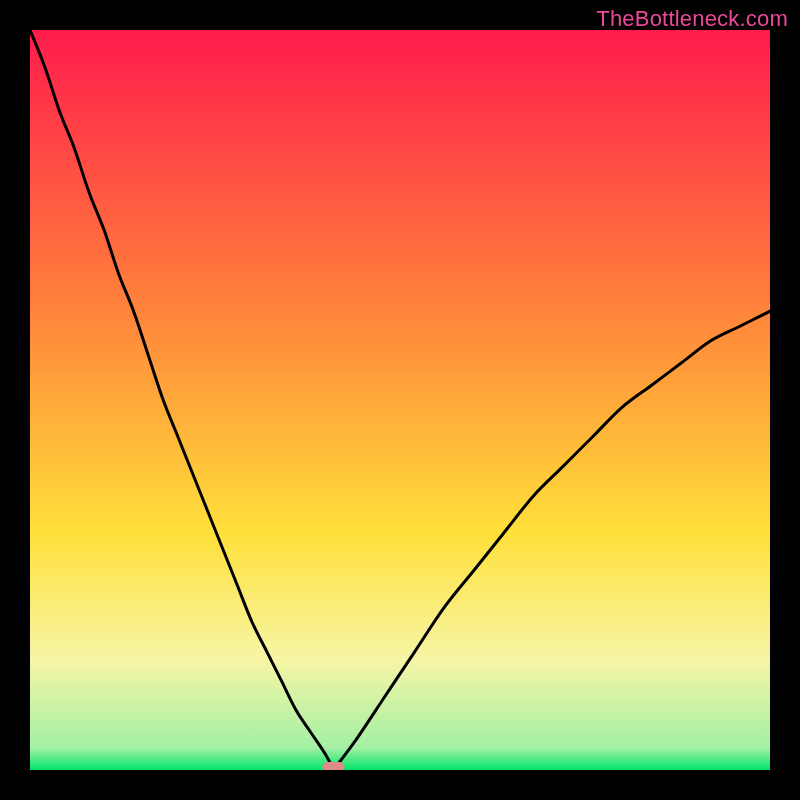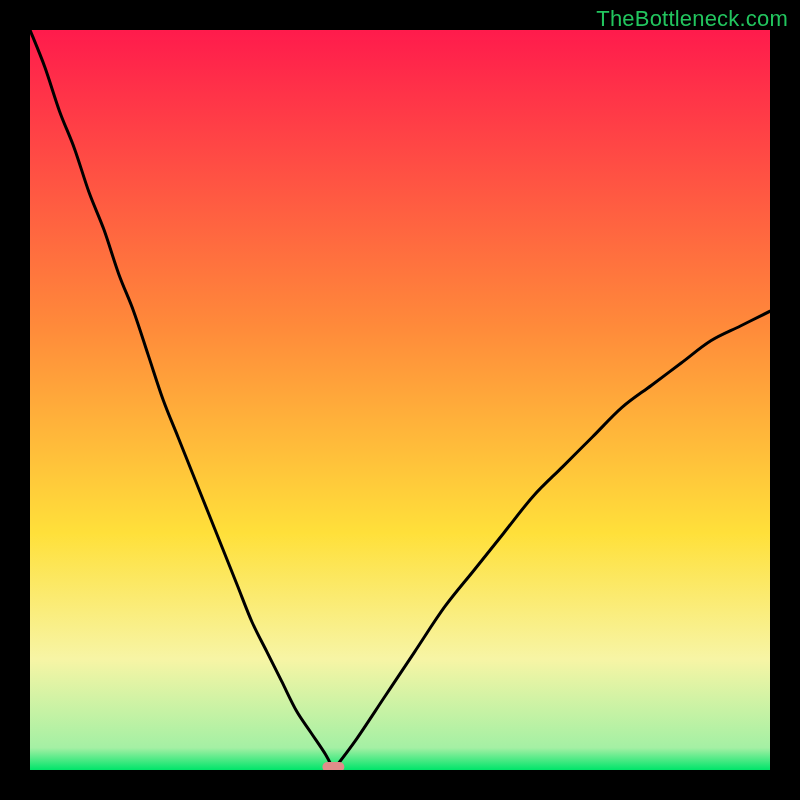--- a/index.html
+++ b/index.html
@@ -31,21 +31,21 @@
   .curve-svg {
     position: absolute;
     inset: 0;
     width: 100%;
     height: 100%;
   }
   .watermark {
     position: absolute;
     top: 6px;
     right: 12px;
-    color: #22c55e;
+    color: #ec4899;
     font-size: 22px;
     font-weight: 500;
     letter-spacing: 0.2px;
   }
 </style>
 </head>
 <body>
 
 <div class="frame">
   <div class="watermark">TheBottleneck.com</div>

